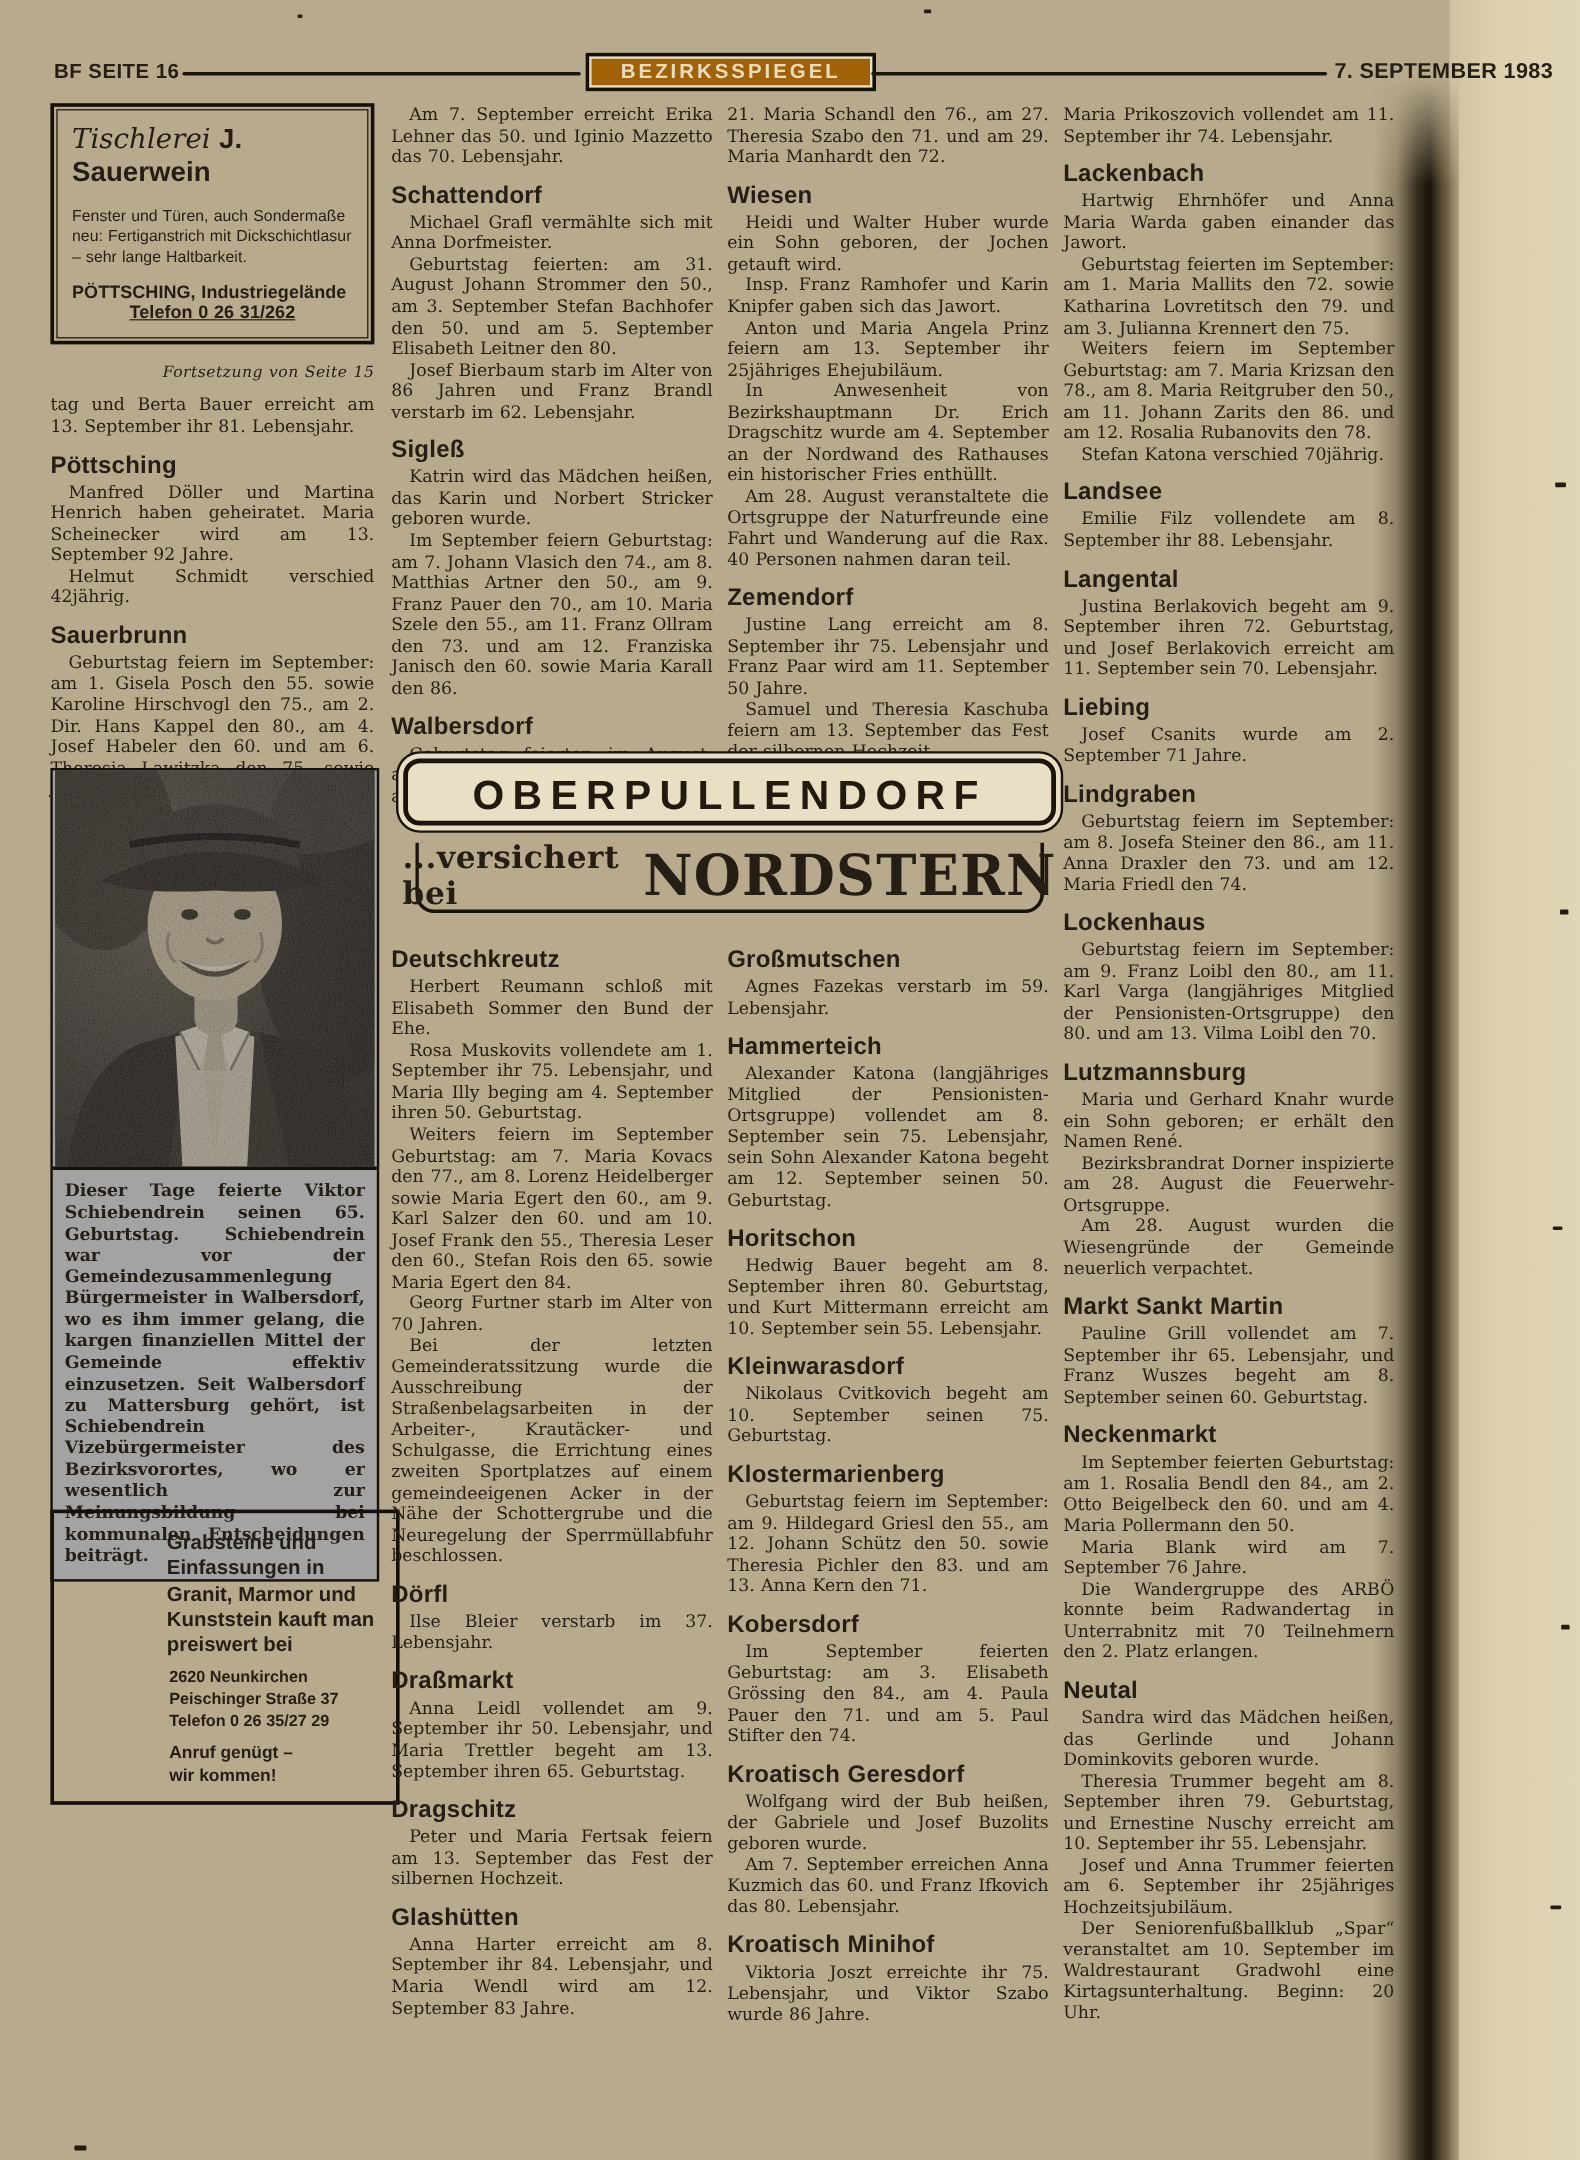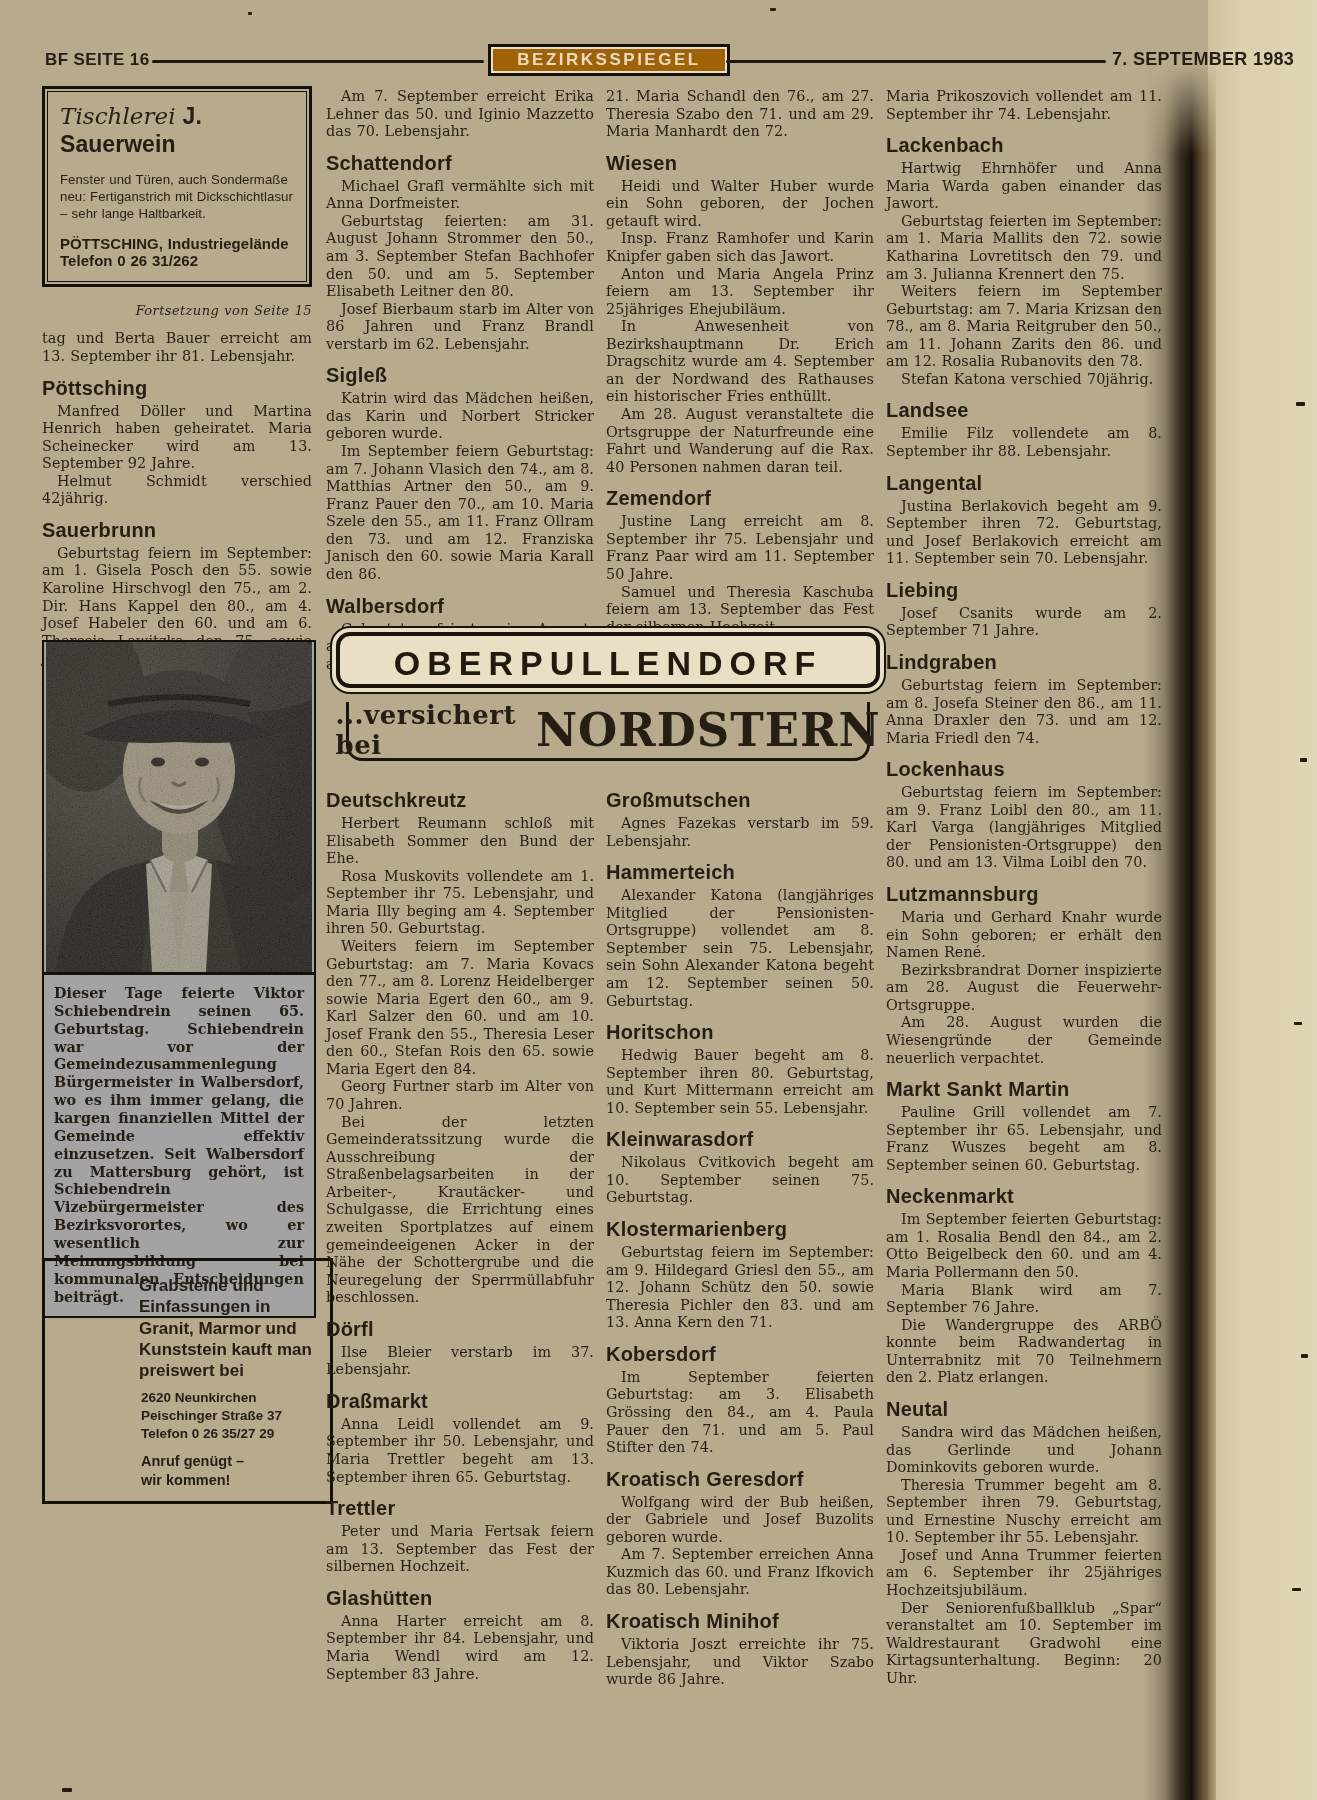--- a/index.html
+++ b/index.html
@@ -53,21 +53,21 @@
     letter-spacing:.4px;}
 
   
   .ad1{border:3px solid #16100a;padding:2px;margin-bottom:4px;text-align:left;}
   .ad1-in{border:1px solid #16100a;padding:10px 12px 12px;}
   .ad1-title{font-size:23px;}
   .ad1-title .it{font-style:italic;font-family:"DejaVu Serif",serif;}
   .ad1-title .bd{font:700 23px "Liberation Sans",sans-serif;}
   .ad1-body{font:13.2px/1.3 "Liberation Sans",sans-serif;margin-top:13px;}
   .ad1-l1{font:700 15px "Liberation Sans",sans-serif;margin-top:12px;}
-  .ad1-l2{font:700 15px "Liberation Sans",sans-serif;text-align:left;}
+  .ad1-l2{font:700 15px "Liberation Sans",sans-serif;text-align:center;text-decoration:underline;}
 
   
   .photo-frame{position:absolute;left:42px;top:640px;width:270px;border:2px solid #16100a;
     background:#a3a3a3;}
   .photo{display:block;width:266px;height:330px;margin:0 auto;background:#565148;}
   .caption{border-top:3px solid #16100a;padding:9px 10px 11px;
     font:700 14.4px/1.24 "DejaVu Serif",serif;text-align:justify;}
 
   
   .ad2{position:absolute;left:42px;top:1258px;width:291px;border:3px solid #16100a;
@@ -220,21 +220,21 @@
       <h2 class="sec-h">Deutschkreutz</h2>
       <p class="body-p">Herbert Reumann schloß mit Elisabeth Sommer den Bund der Ehe.</p>
       <p class="body-p">Rosa Muskovits vollendete am 1. September ihr 75. Lebensjahr, und Maria Illy beging am 4. September ihren 50. Geburtstag.</p>
       <p class="body-p">Weiters feiern im September Geburtstag: am 7. Maria Kovacs den 77., am 8. Lorenz Heidelberger sowie Maria Egert den 60., am 9. Karl Salzer den 60. und am 10. Josef Frank den 55., Theresia Leser den 60., Stefan Rois den 65. sowie Maria Egert den 84.</p>
       <p class="body-p">Georg Furtner starb im Alter von 70 Jahren.</p>
       <p class="body-p">Bei der letzten Gemeinderatssitzung wurde die Ausschreibung der Straßenbelagsarbeiten in der Arbeiter-, Krautäcker- und Schulgasse, die Errichtung eines zweiten Sportplatzes auf einem gemeindeeigenen Acker in der Nähe der Schottergrube und die Neuregelung der Sperrmüllabfuhr beschlossen.</p>
       <h2 class="sec-h">Dörfl</h2>
       <p class="body-p">Ilse Bleier verstarb im 37. Lebensjahr.</p>
       <h2 class="sec-h">Draßmarkt</h2>
       <p class="body-p">Anna Leidl vollendet am 9. September ihr 50. Lebensjahr, und Maria Trettler begeht am 13. September ihren 65. Geburtstag.</p>
-      <h2 class="sec-h">Trettler</h2>
+      <h2 class="sec-h">Dragschitz</h2>
       <p class="body-p">Peter und Maria Fertsak feiern am 13. September das Fest der silbernen Hochzeit.</p>
       <h2 class="sec-h">Glashütten</h2>
       <p class="body-p">Anna Harter erreicht am 8. September ihr 84. Lebensjahr, und Maria Wendl wird am 12. September 83 Jahre.</p>
     </div>
   <div class="col col3b">
       <h2 class="sec-h">Großmutschen</h2>
       <p class="body-p">Agnes Fazekas verstarb im 59. Lebensjahr.</p>
       <h2 class="sec-h">Hammerteich</h2>
       <p class="body-p">Alexander Katona (langjähriges Mitglied der Pensionisten-Ortsgruppe) vollendet am 8. September sein 75. Lebensjahr, sein Sohn Alexander Katona begeht am 12. September seinen 50. Geburtstag.</p>
       <h2 class="sec-h">Horitschon</h2>

